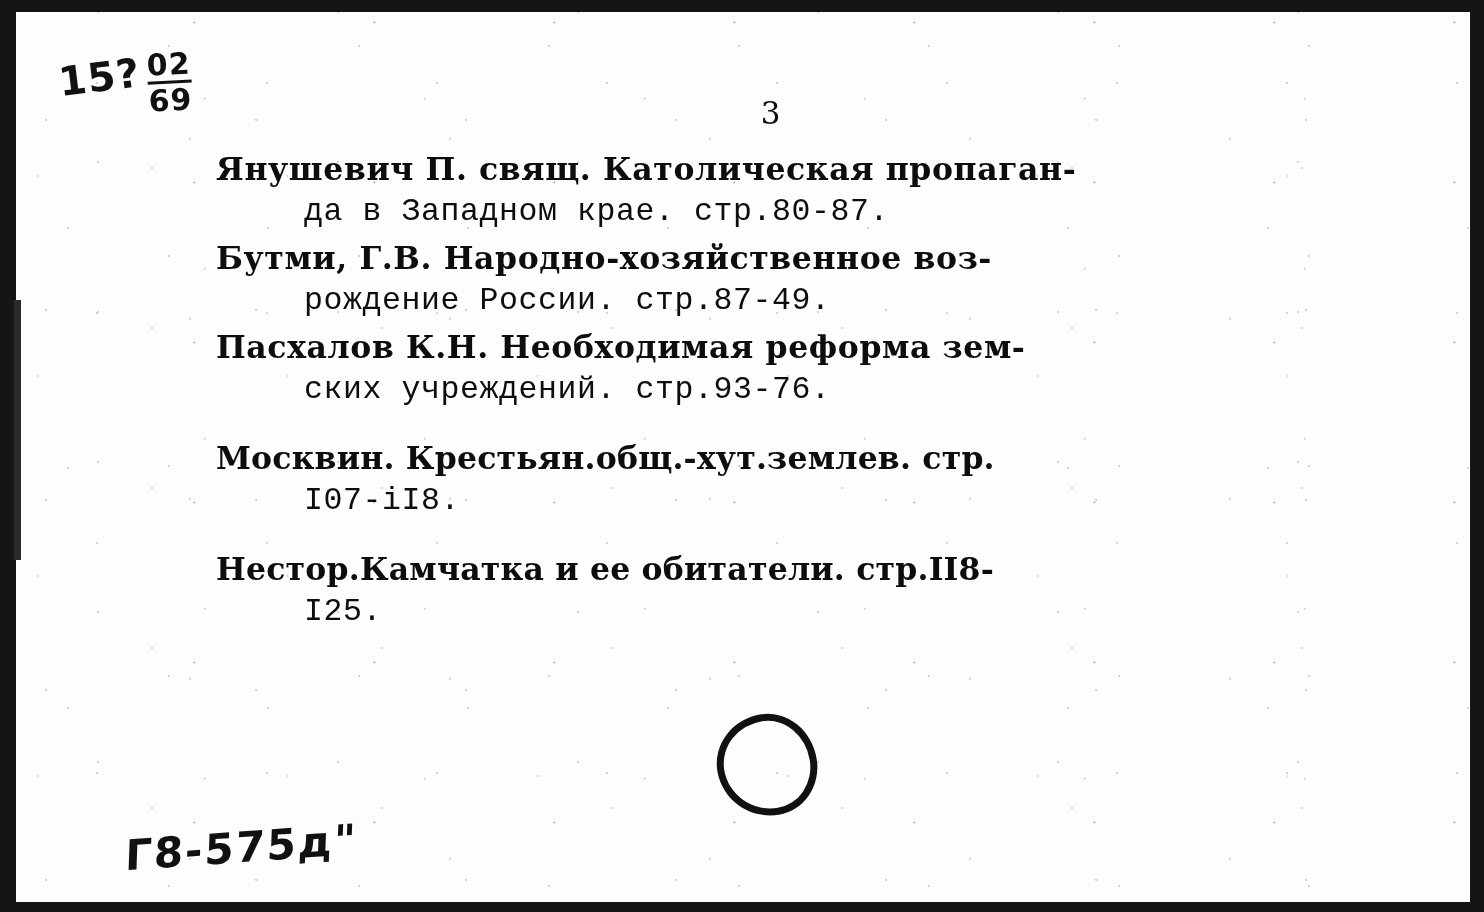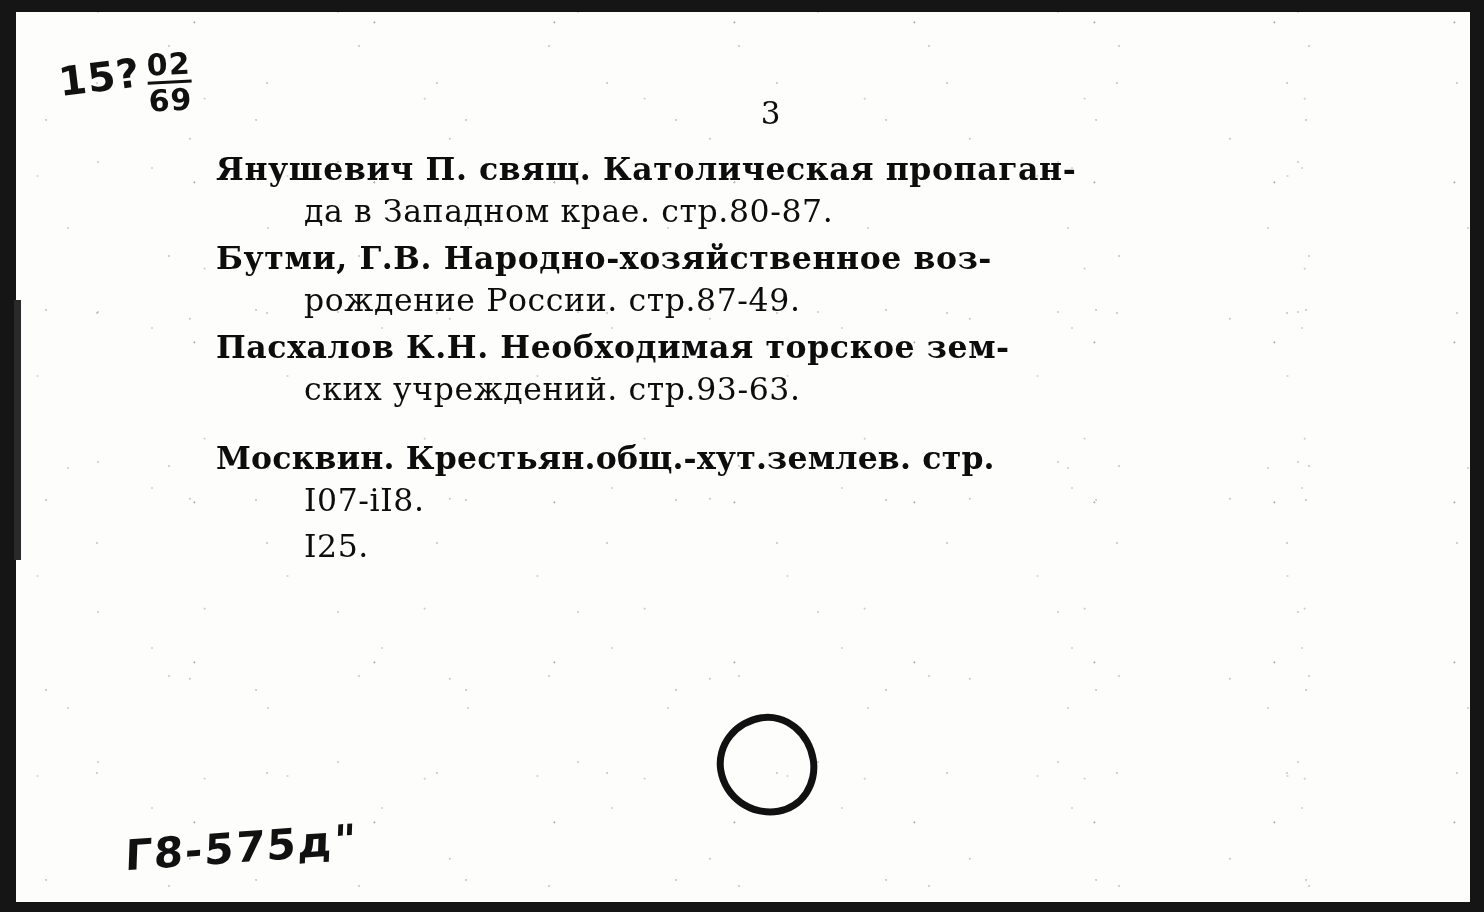--- a/index.html
+++ b/index.html
@@ -117,20 +117,21 @@
     font-size: 31px;
     margin-left: -80px;
     margin-bottom: 12px;
     letter-spacing: 1px;
   }
   .entry { margin-bottom: 2px; }
   .entry .line1 { white-space: nowrap; font-weight: bold; }
   .entry .line2 {
     padding-left: 88px;
     white-space: nowrap;
+    font-family: Liberation Mono, monospace;
   }
   .tight { letter-spacing: 0.2px; margin-top: 24px; }
 </style>
 </head>
 <body>
 
 <div id="page">
 
   <div id="noise"></div>
 
@@ -154,31 +155,32 @@
         <div class="line1">Янушевич П. свящ. Католическая пропаган-</div>
         <div class="line2">да в Западном крае. стр.80-87.</div>
       </div>
 
       <div class="entry">
         <div class="line1">Бутми, Г.В.  Народно-хозяйственное воз-</div>
         <div class="line2">рождение России. стр.87-49.</div>
       </div>
 
       <div class="entry">
-        <div class="line1">Пасхалов К.Н. Необходимая торское зем-</div>
-        <div class="line2">ских учреждений. стр.93-63.</div>
+        <div class="line1">Пасхалов К.Н. Необходимая реформа зем-</div>
+        <div class="line2">ских учреждений. стр.93-76.</div>
       </div>
 
 
       <div class="entry">
         <div class="line1 tight">Москвин. Крестьян.общ.-хут.землев. стр.</div>
         <div class="line2">I07-iI8.</div>
       </div>
 
       <div class="entry">
+        <div class="line1 tight">Нестор.Камчатка и ее обитатели. стр.II8-</div>
         <div class="line2">I25.</div>
       </div>
 
     </div>
 
     <div id="pen-circle"></div>
 
     <div class="hand" id="shelfmark">Г8-575д"</div>
 
   </div>

